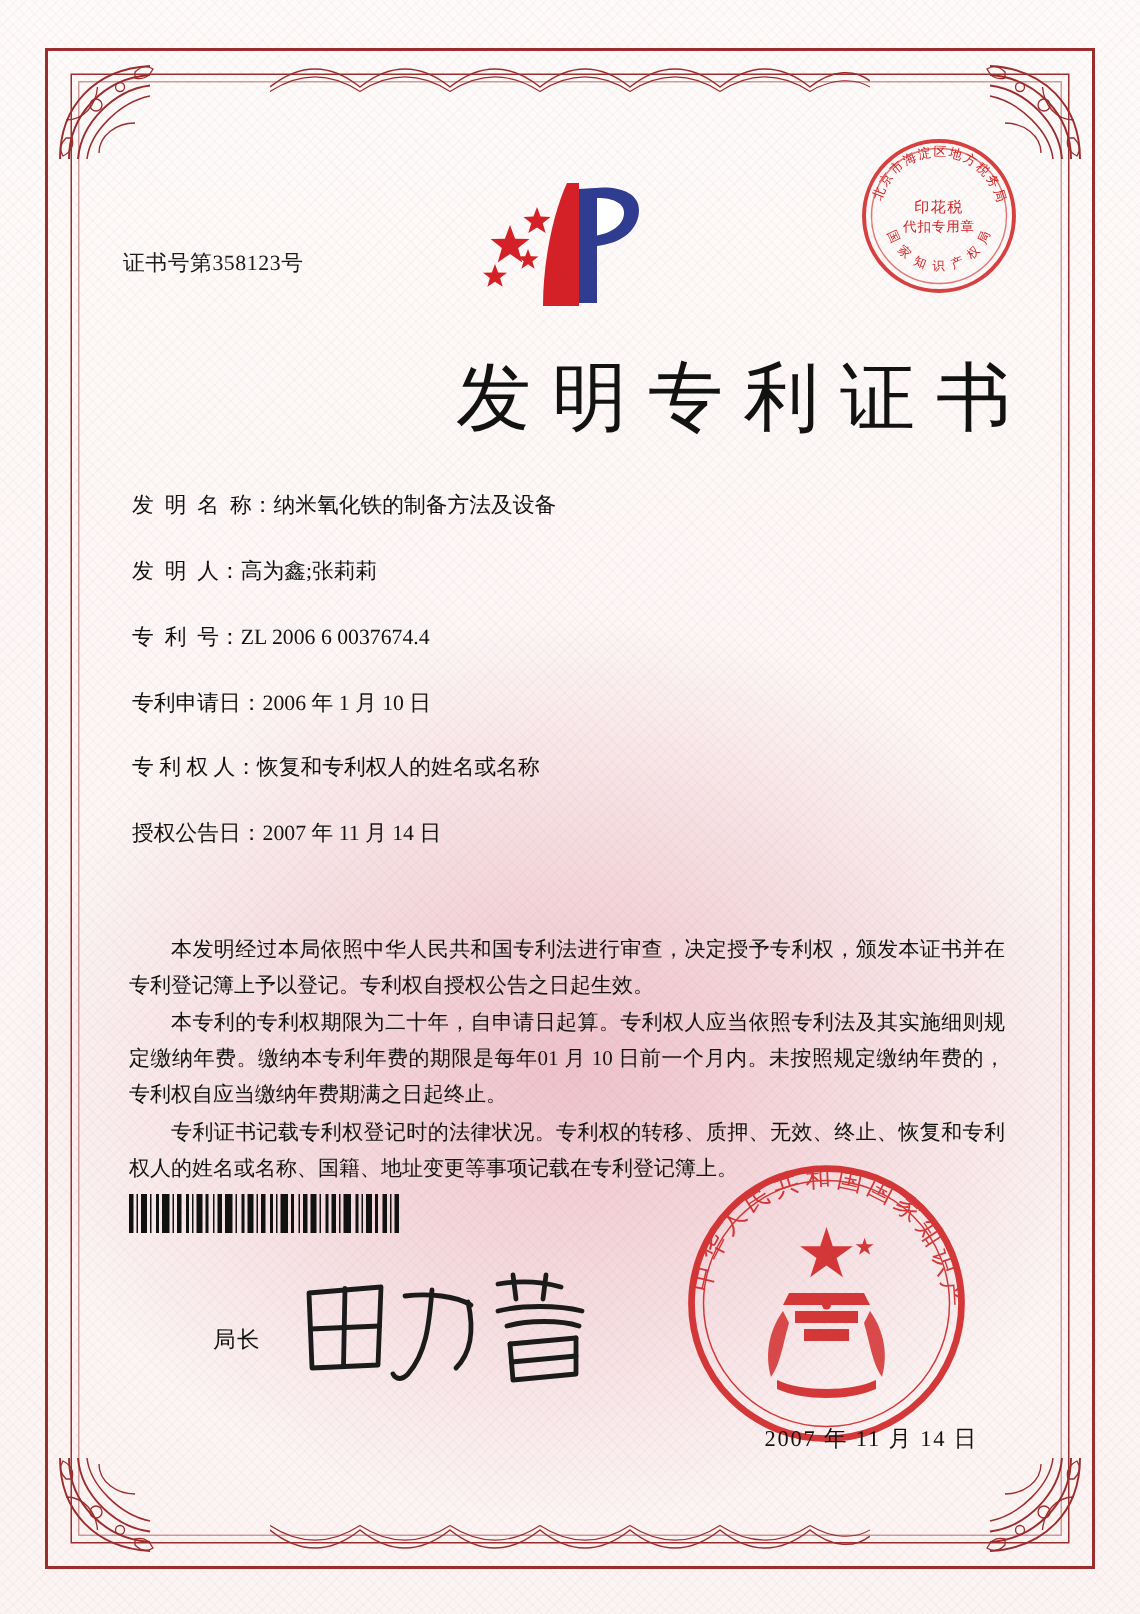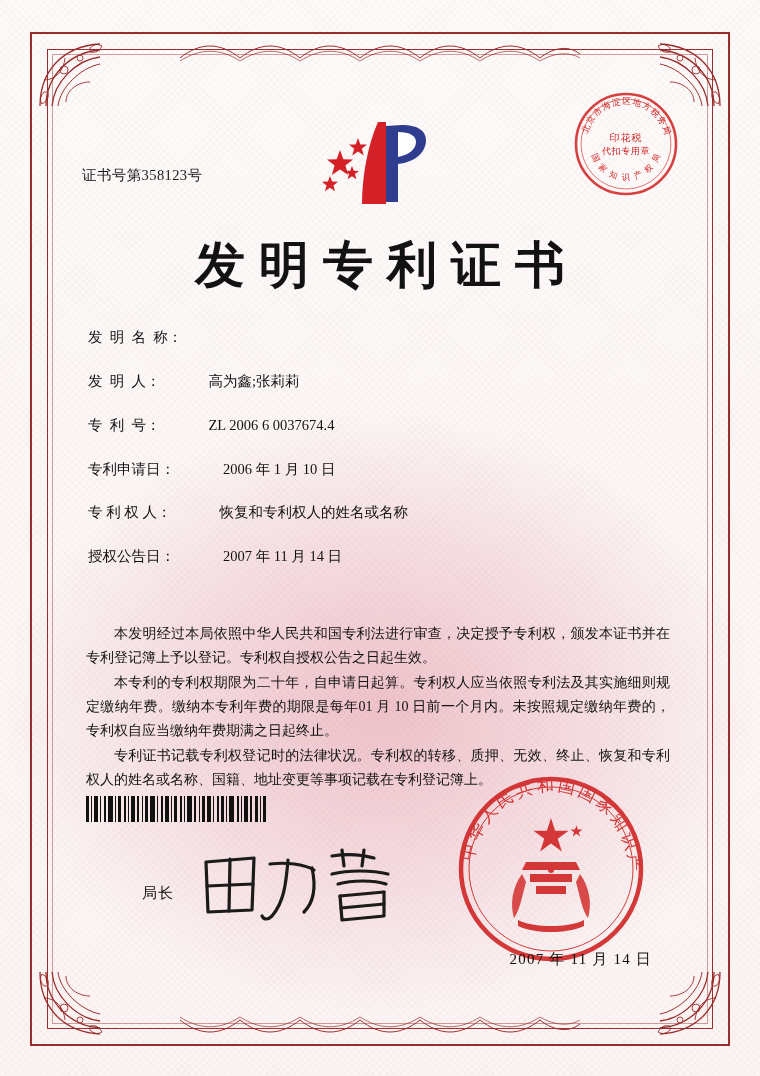--- a/index.html
+++ b/index.html
@@ -110,43 +110,42 @@
     top: 18px;
     width: 112px;
     height: 112px;
   }
   .stamp-top svg { width: 100%; height: 100%; display: block; }
 
   .title {
     position: absolute;
     left: 0; right: 0;
     top: 162px;
-    text-align: center;
+    text-align: right;
     font-family: "DejaVu Serif", "Liberation Serif", serif;
     font-size: 50px;
-    font-weight: bold;
+    font-weight: normal;
     letter-spacing: 14px;
     color: #121212;
     text-indent: 14px;
   }
 
   .fields {
     position: absolute;
     left: 16px;
     right: 0;
     top: 258px;
   }
   .field-row {
     display: flex;
     align-items: baseline;
     margin-bottom: 25px;
     font-size: 14.5px;
     color: #121212;
     line-height: 1.3;
-    gap: 48px;
   }
   .field-label {
     white-space: pre;
     flex: 0 0 auto;
   }
   .field-value {
     flex: 1 1 auto;
     white-space: nowrap;
   }
 
@@ -359,20 +358,21 @@
         <text x="56" y="53" font-size="10" fill="#cf2020" text-anchor="middle" font-family="DejaVu Sans, sans-serif" letter-spacing="1">印花税</text>
         <text x="56" y="66" font-size="9" fill="#cf2020" text-anchor="middle" font-family="DejaVu Sans, sans-serif" letter-spacing="0.6">代扣专用章</text>
       </svg>
     </div>
 
     <div class="title">发明专利证书</div>
 
     <div class="fields">
       <div class="field-row">
         <span class="field-label">发  明  名  称：</span>
+        <span class="field-value">纳米氧化铁的制备方法及设备</span>
       </div>
       <div class="field-row">
         <span class="field-label">发  明  人：</span>
         <span class="field-value">高为鑫;张莉莉</span>
       </div>
       <div class="field-row">
         <span class="field-label">专  利  号：</span>
         <span class="field-value">ZL 2006 6 0037674.4</span>
       </div>
       <div class="field-row">

